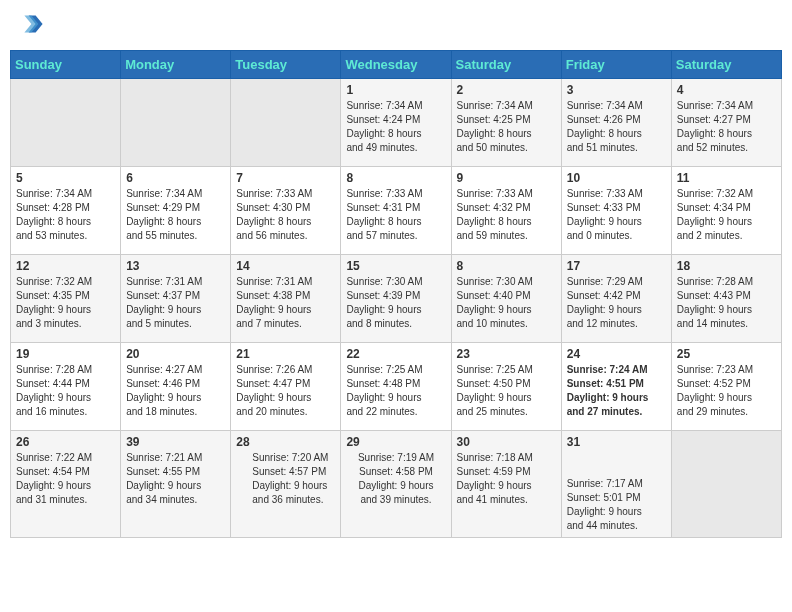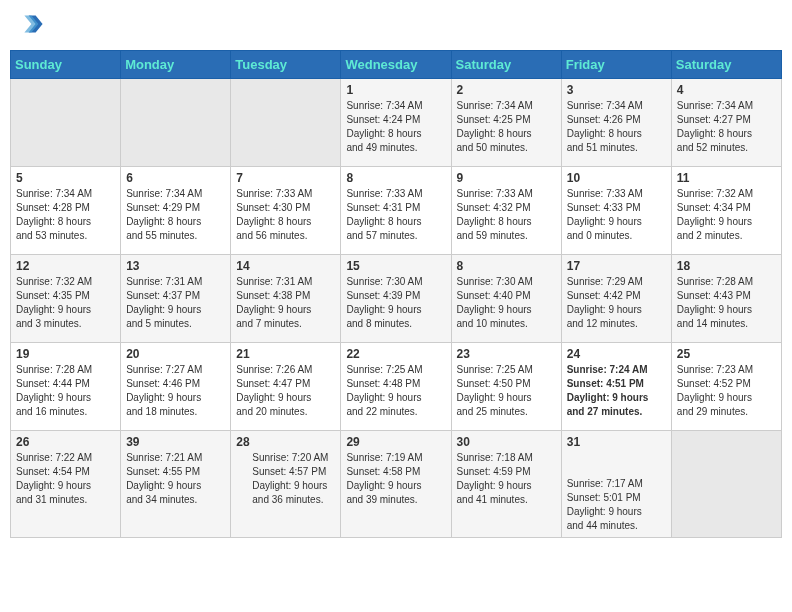--- a/index.html
+++ b/index.html
@@ -267,21 +267,21 @@
       <tr>
         <td>
           <span class="day-num">19</span>
           <div class="day-info" style="white-space: pre-line;">Sunrise: 7:28 AM
 Sunset: 4:44 PM
 Daylight: 9 hours
 and 16 minutes.</div>
         </td>
         <td>
           <span class="day-num">20</span>
-          <div class="day-info" style="white-space: pre-line;">Sunrise: 7:27 AM
+          <div class="day-info" style="white-space: pre-line;">Sunrise: 4:27 AM
 Sunset: 4:46 PM
 Daylight: 9 hours
 and 18 minutes.</div>
         </td>
         <td>
           <span class="day-num">21</span>
           <div class="day-info" style="white-space: pre-line;">Sunrise: 7:26 AM
 Sunset: 4:47 PM
 Daylight: 9 hours
 and 20 minutes.</div>
@@ -332,21 +332,21 @@
         </td>
         <td>
           <span class="day-num">28</span>
           <div class="day-info" style="white-space: pre-line; margin-left: 16px;">Sunrise: 7:20 AM
 Sunset: 4:57 PM
 Daylight: 9 hours
 and 36 minutes.</div>
         </td>
         <td>
           <span class="day-num">29</span>
-          <div class="day-info" style="white-space: pre-line;">Sunrise: 7:19 AM
+          <div class="day-info" style="white-space: pre-line; text-align: center;">Sunrise: 7:19 AM
 Sunset: 4:58 PM
 Daylight: 9 hours
 and 39 minutes.</div>
         </td>
         <td>
           <span class="day-num">30</span>
           <div class="day-info" style="white-space: pre-line;">Sunrise: 7:18 AM
 Sunset: 4:59 PM
 Daylight: 9 hours
 and 41 minutes.</div>

